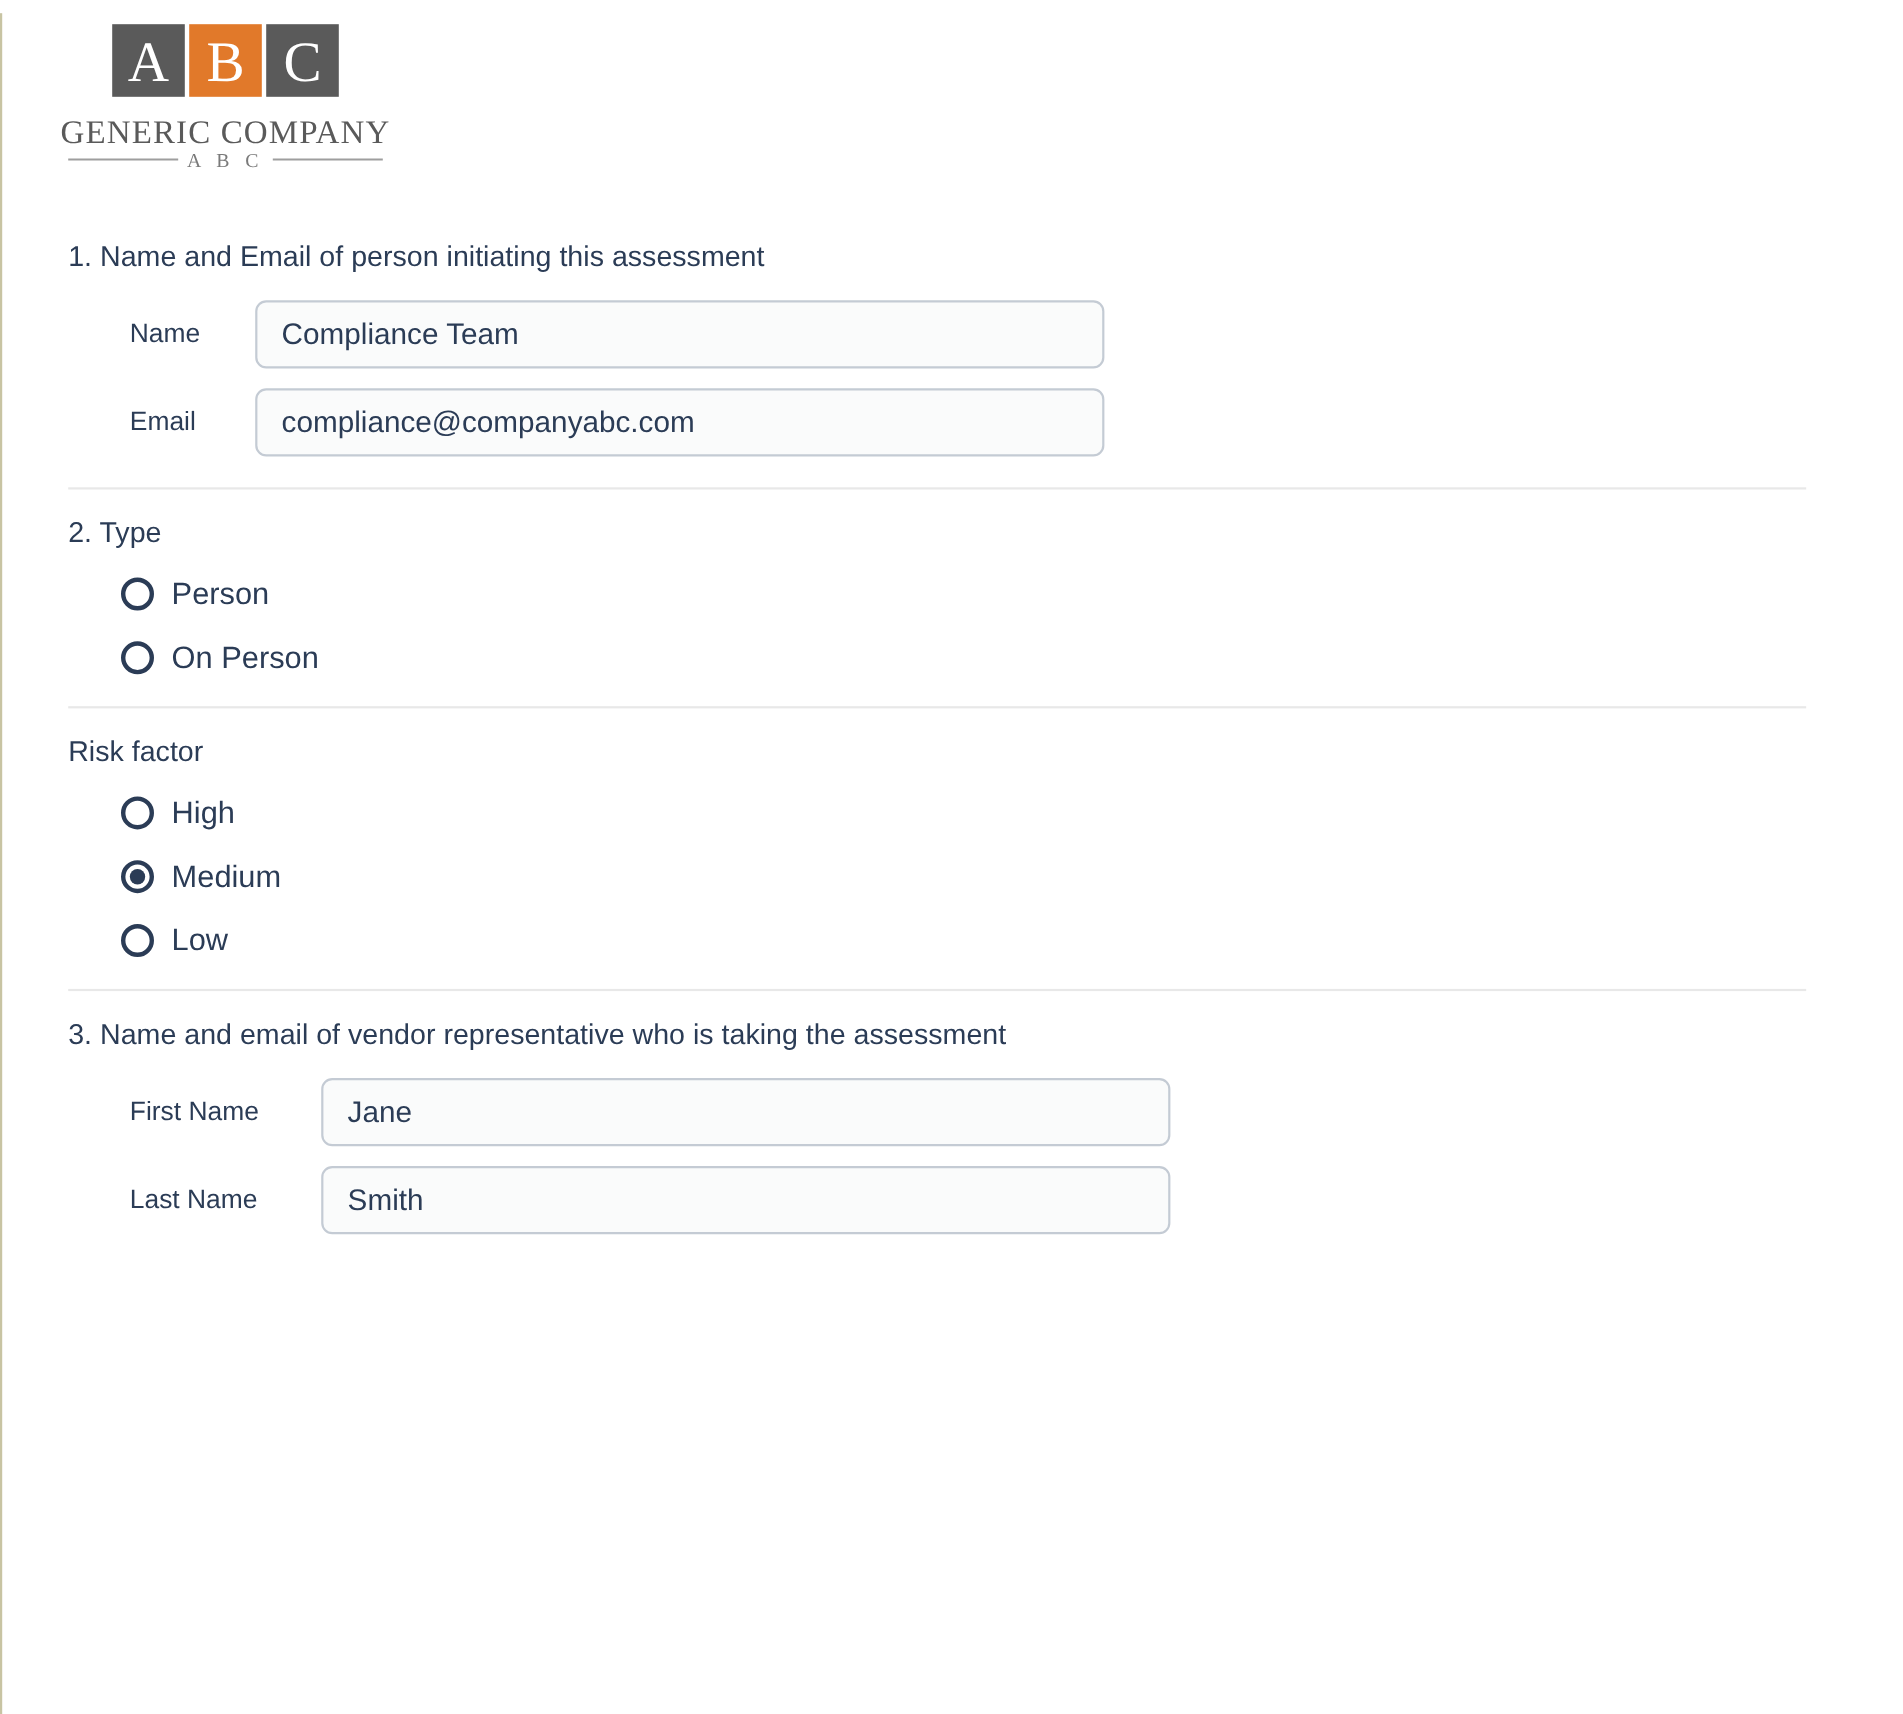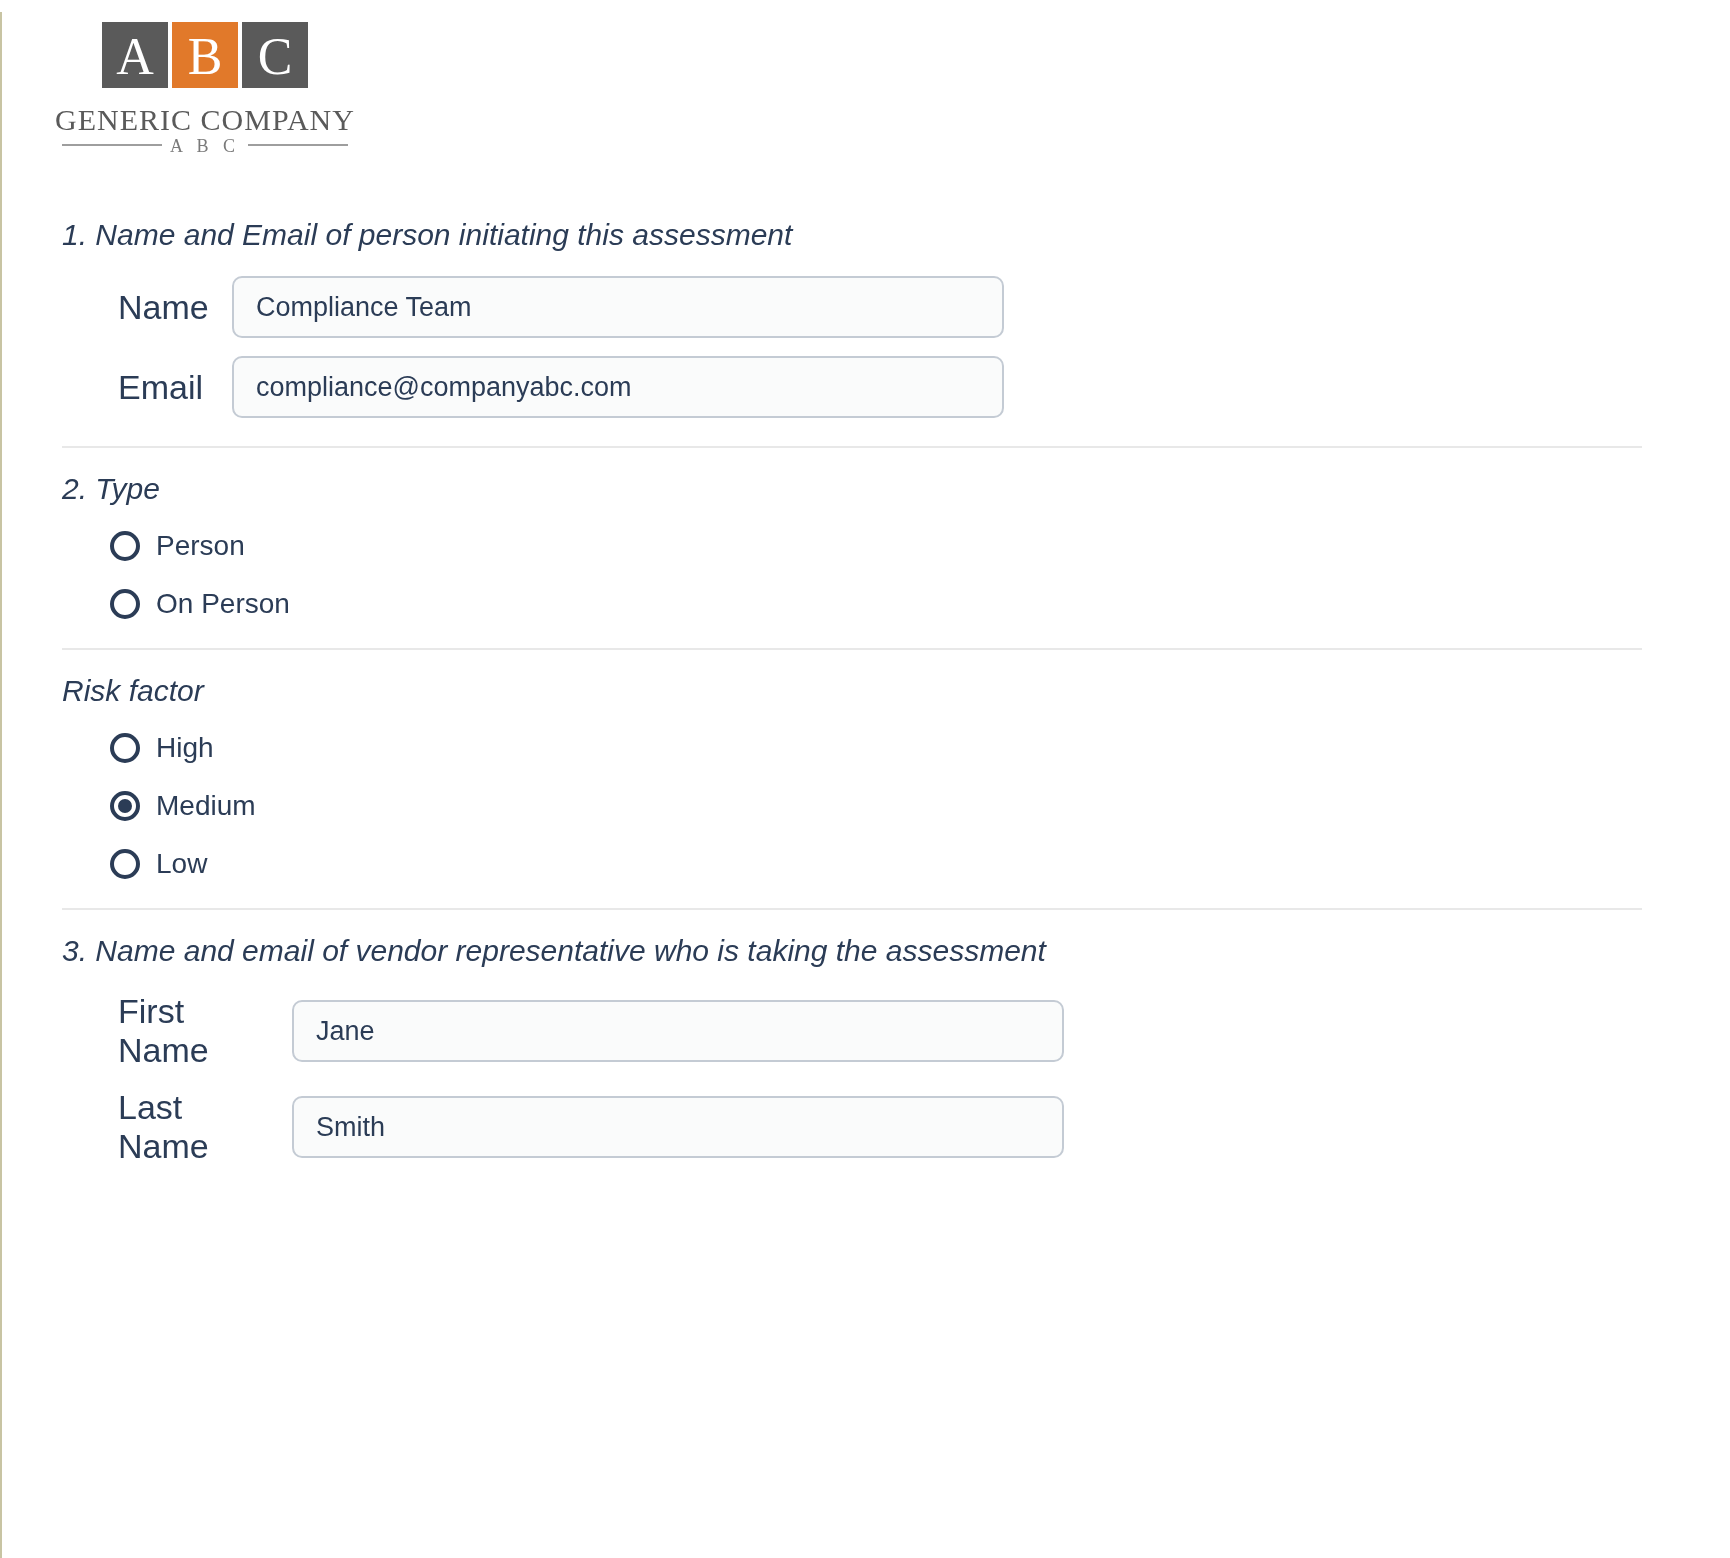--- a/index.html
+++ b/index.html
@@ -38,35 +38,34 @@
     font-size: 62px;
     letter-spacing: 0.5px;
     margin: 0 0 30px 0;
     color: var(--text);
     font-family: "Helvetica Neue", Arial, sans-serif;
   }
   .section {
     margin-top: 24px;
   }
   .qlabel {
-    font-size: 30px;
+    font-size: 26px;
     color: var(--text);
     margin: 0 0 24px 0;
-    font-style: italic;
   }
   .field-row {
     display: flex;
     align-items: center;
     gap: 24px;
     margin: 0 0 18px 56px;
   }
   .field-label {
     width: 150px;
     text-align: left;
-    font-size: 34px;
+    font-size: 24px;
     color: var(--text);
   }
   .field-input {
     width: 772px;
     height: 62px;
     border: 2px solid #c4cbd4;
     border-radius: 10px;
     background: #fafbfb;
     font-size: 27px;
     color: var(--text);

